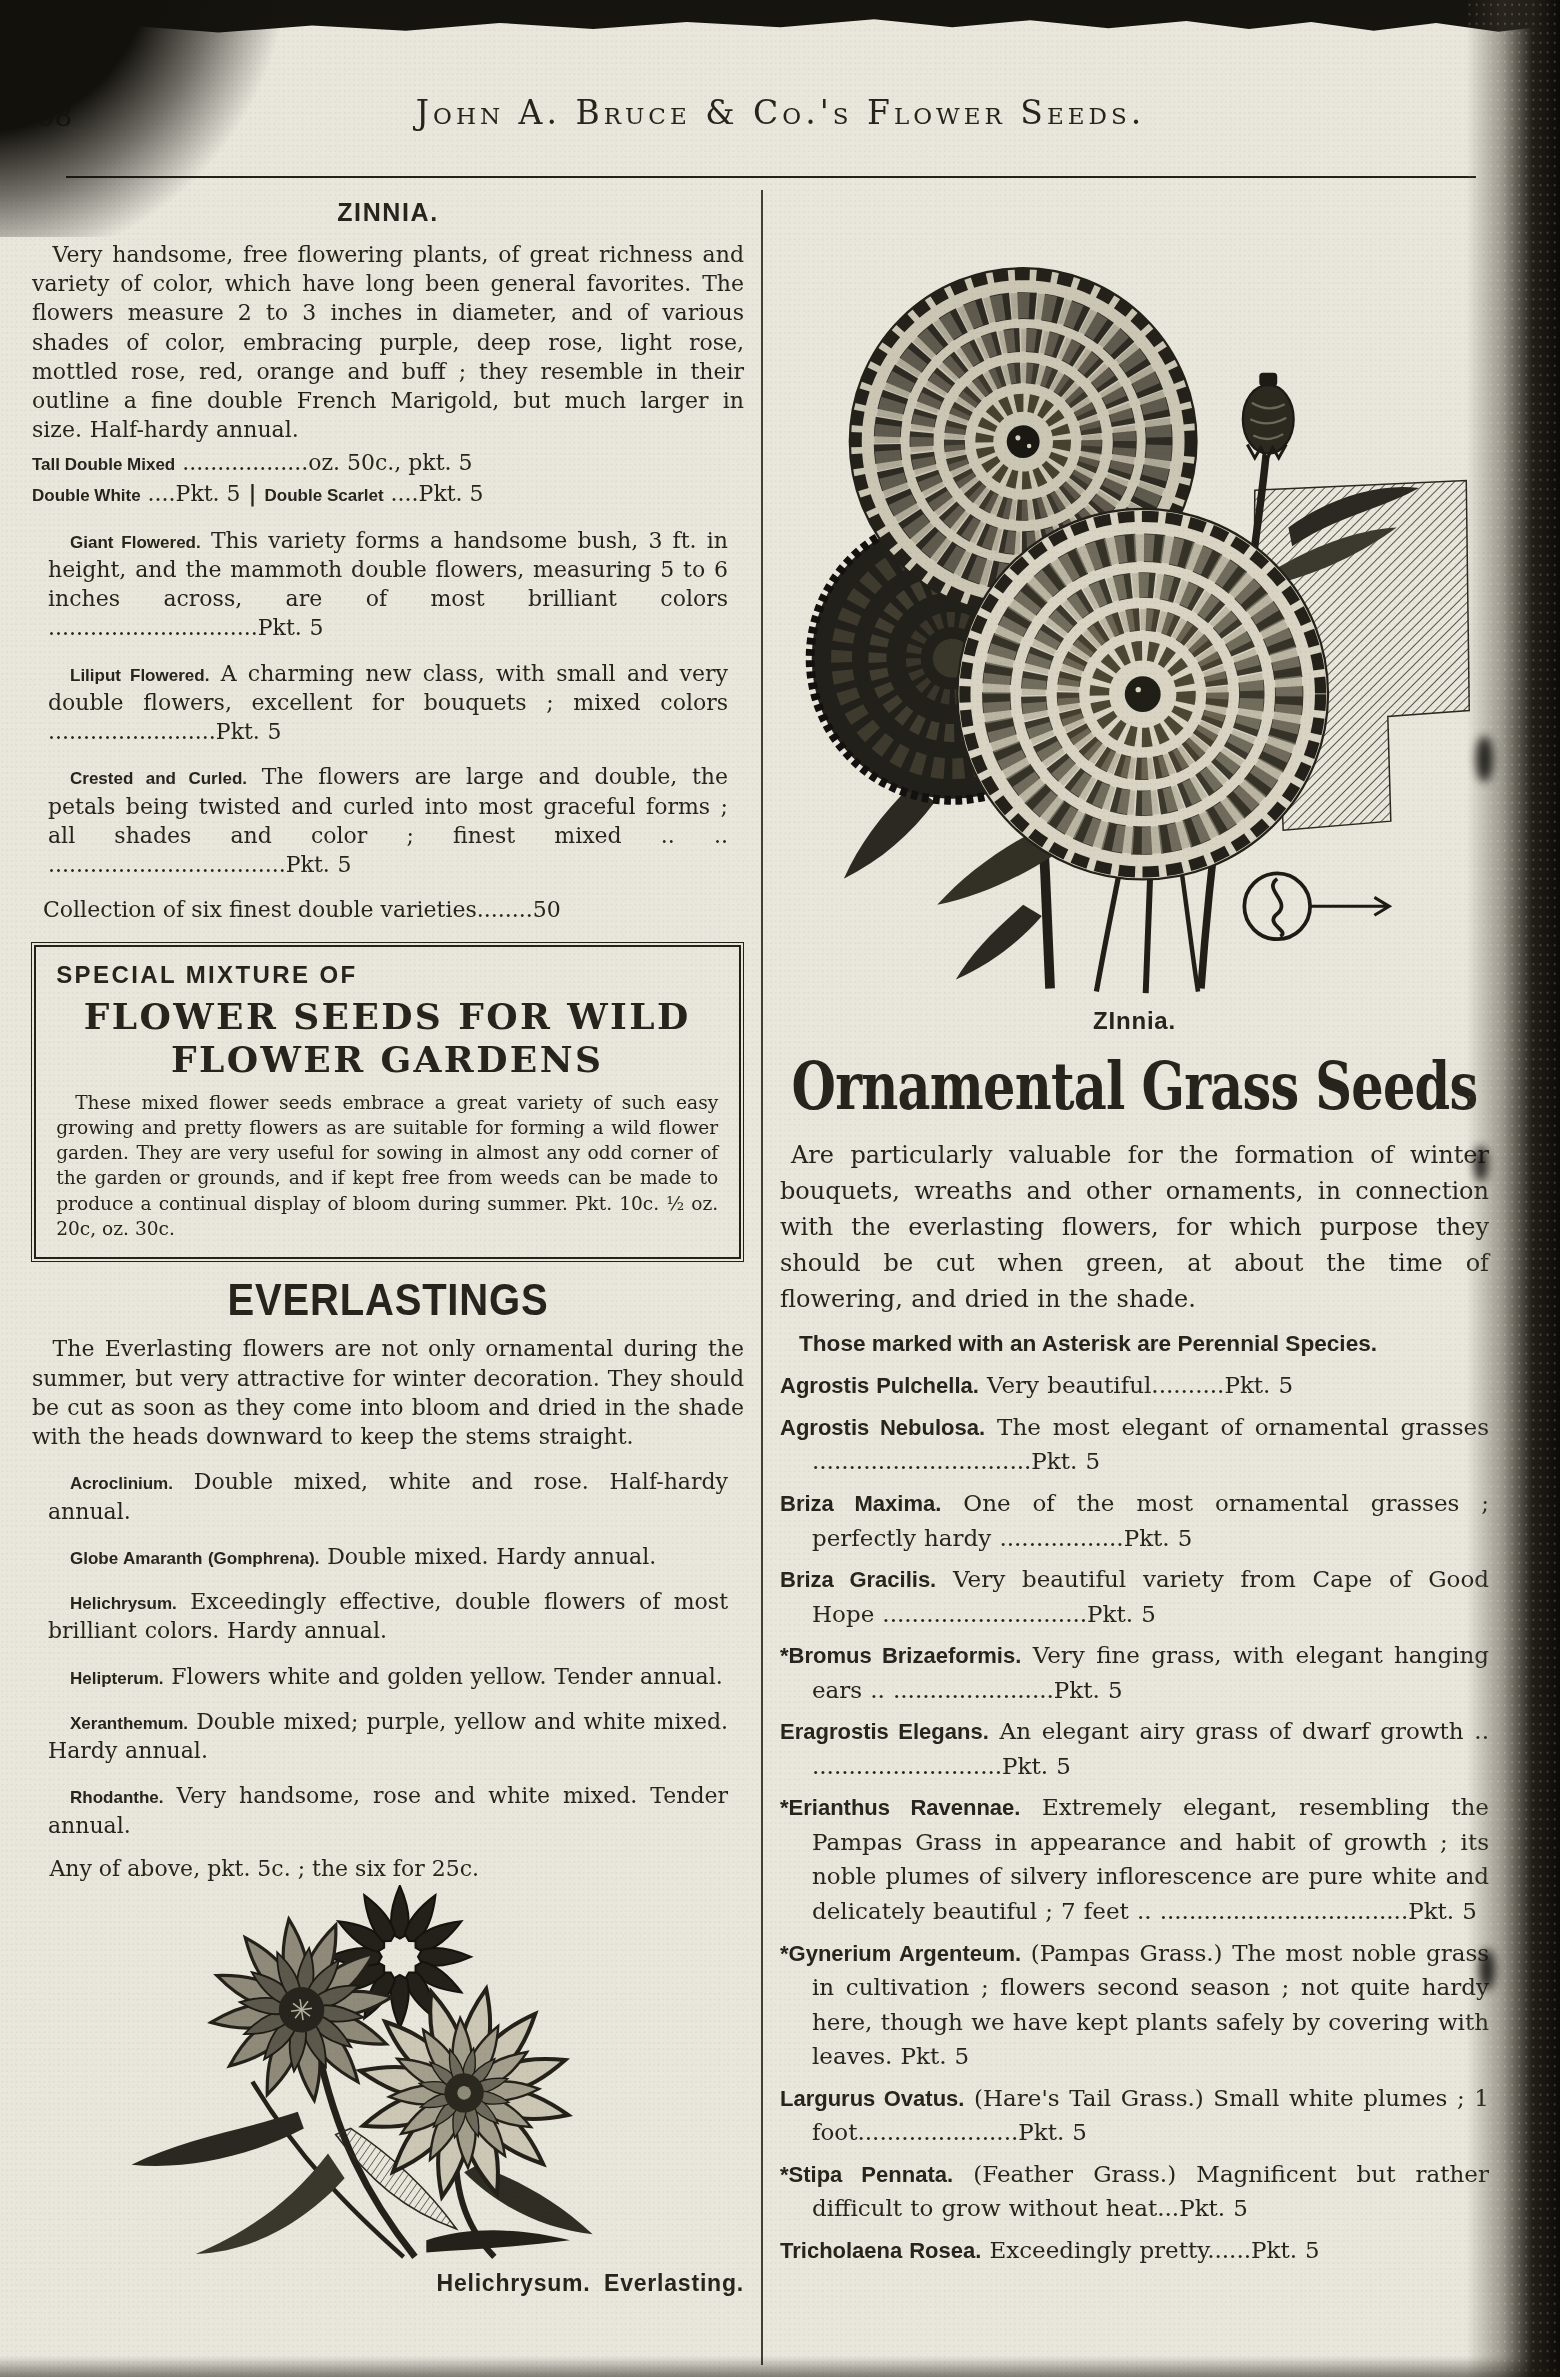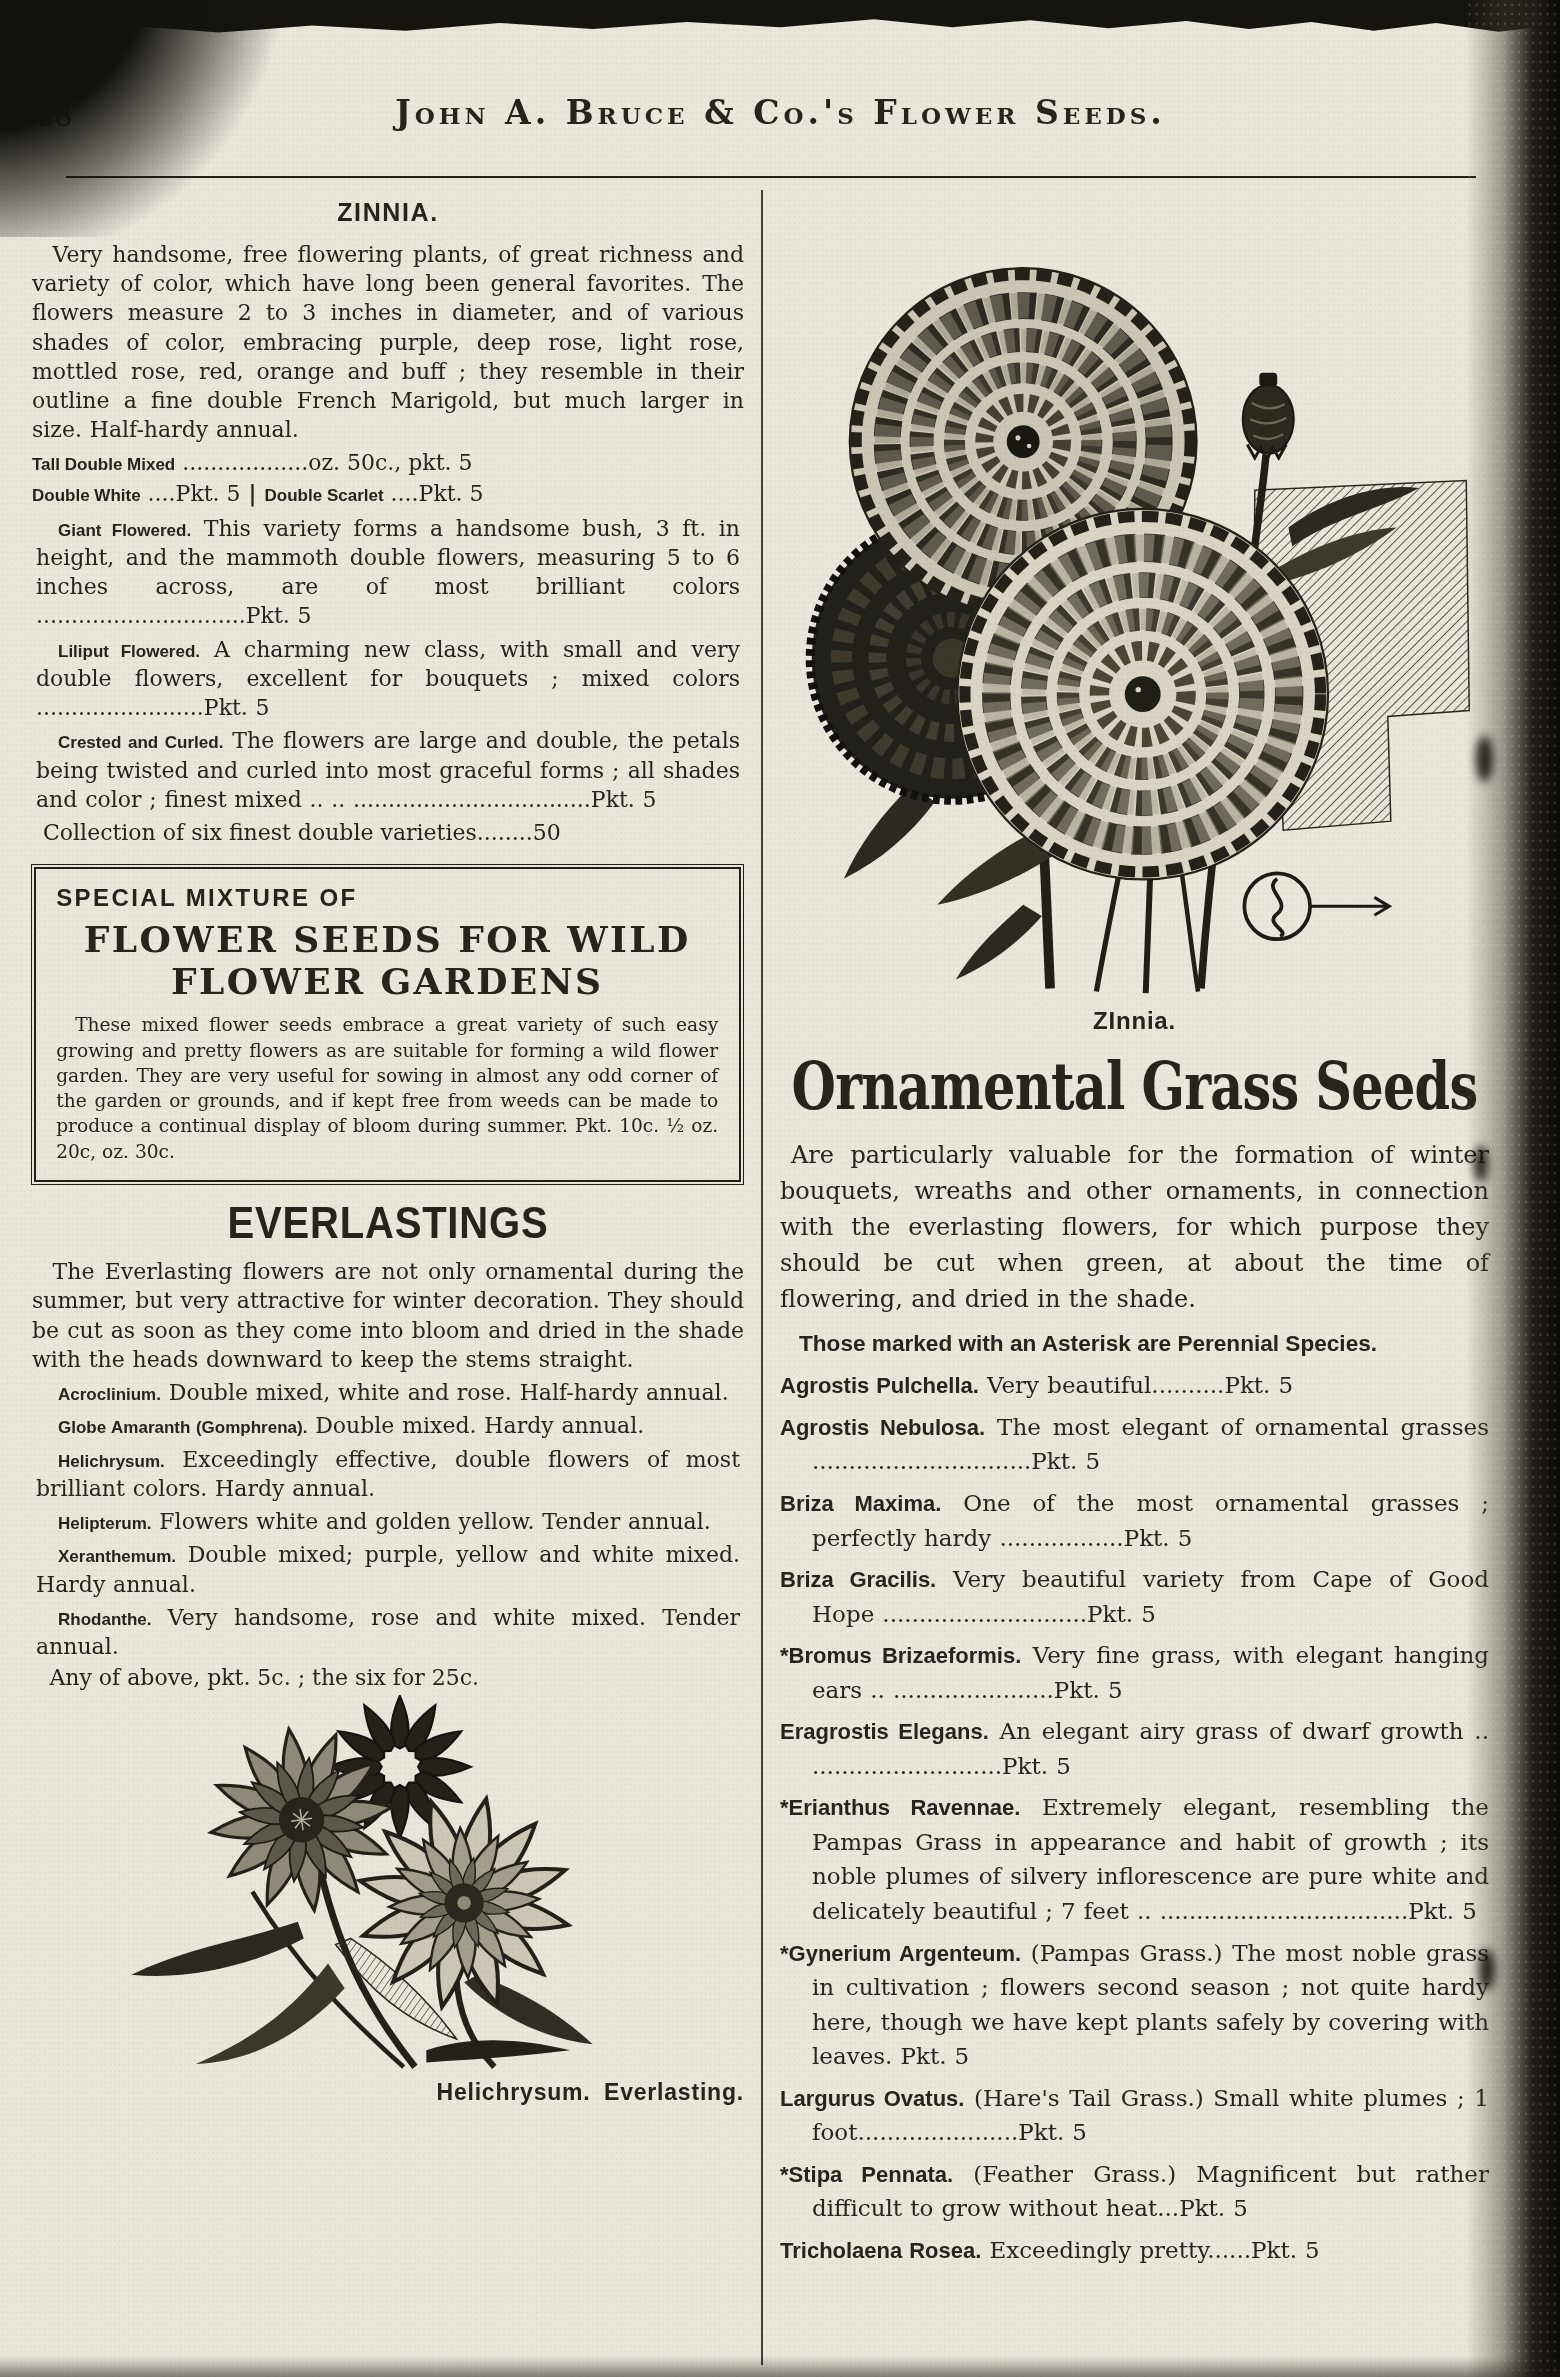--- a/index.html
+++ b/index.html
@@ -18,36 +18,36 @@
     background:linear-gradient(to left,#0b0a07 0%,#221f18 30%,rgba(64,58,46,.45) 62%,rgba(64,58,46,0) 100%);}
   .edge-right::after{content:"";position:absolute;inset:0;
     background-image:radial-gradient(rgba(233,230,220,.22) 0.8px,transparent 1.2px);
     background-size:7.1px 9.5px;}
   .edge-bottom{position:absolute;z-index:5;bottom:0;left:0;width:100%;height:20.6px;pointer-events:none;
     background:linear-gradient(to top,rgba(24,21,15,.5),rgba(24,21,15,0));}
   .stain{position:absolute;z-index:5;background:#0d0c09;border-radius:50%;filter:blur(4.7px);opacity:.85;}
   
   .pageno{position:absolute;left:36px;top:100px;font-size:28.5px;z-index:2;}
   .ptitle{position:absolute;left:0;top:93px;width:100%;margin:0;text-align:center;z-index:2;
-    font-size:33px;font-weight:700;font-variant:small-caps;letter-spacing:4px;}
+    font-size:33px;font-weight:400;font-variant:small-caps;letter-spacing:4px;}
   .rule-h{position:absolute;left:66px;top:176px;width:1410px;border-top:2.4px solid #23211a;z-index:2;}
   .divider-v{position:absolute;left:761px;top:190px;width:1.6px;height:2175px;background:#23211a;opacity:.85;z-index:2;}
   
   .col{position:absolute;top:195px;z-index:3;}
   .col-left{left:32px;width:712px;}
   .col-right{left:780px;width:709px;}
   
   .zin-head{margin:3.2px 0 12.7px;text-align:center;font-family:"Liberation Sans",sans-serif;
     font-weight:700;font-size:25px;letter-spacing:1.6px;}
   .body{margin:0 0 3.2px;font-size:22px;line-height:1.33;text-align:justify;word-spacing:0.8px;}
   .ind{text-indent:20.6px;}
   .price{margin:0;font-size:22px;line-height:1.38;white-space:nowrap;}
   .lead{font-family:"Liberation Sans",sans-serif;font-weight:700;font-size:17px;}
   .pdiv{display:inline-block;margin:0 8px;font-weight:700;}
-  .entry{margin:4px;font-size:22px;line-height:1.33;text-align:justify;text-indent:22px;word-spacing:0.8px;}
+  .entry{margin:16px;font-size:22px;line-height:1.33;text-align:justify;text-indent:22px;word-spacing:0.8px;}
   .coll{margin:0 0 1.6px;font-size:22px;line-height:1.38;text-indent:11px;}
   .wildbox{margin:19px 3.2px 16px 1.6px;border:2.4px solid #23211a;outline:1.6px solid #23211a;outline-offset:2.4px;
     padding:14.2px 20.6px 16px;}
   .wb1{margin:0 0 6.3px;text-align:left;font-family:"Liberation Sans",sans-serif;font-weight:700;
     font-size:24px;letter-spacing:2.4px;}
   .wb2{margin:0;text-align:center;font-weight:700;font-size:36px;letter-spacing:2.4px;line-height:1.18;}
   .wb-body{margin:9.5px 0 0;font-size:18.6px;line-height:1.36;text-align:justify;text-indent:19px;}
   .evl-head{margin:19px 0 11px;text-align:center;font-family:"Liberation Sans",sans-serif;
     font-weight:700;font-size:40px;letter-spacing:0.8px;transform:scaleY(1.1);}
   .any{margin:1.6px 0 4.7px;font-size:22px;text-indent:17.4px;}

